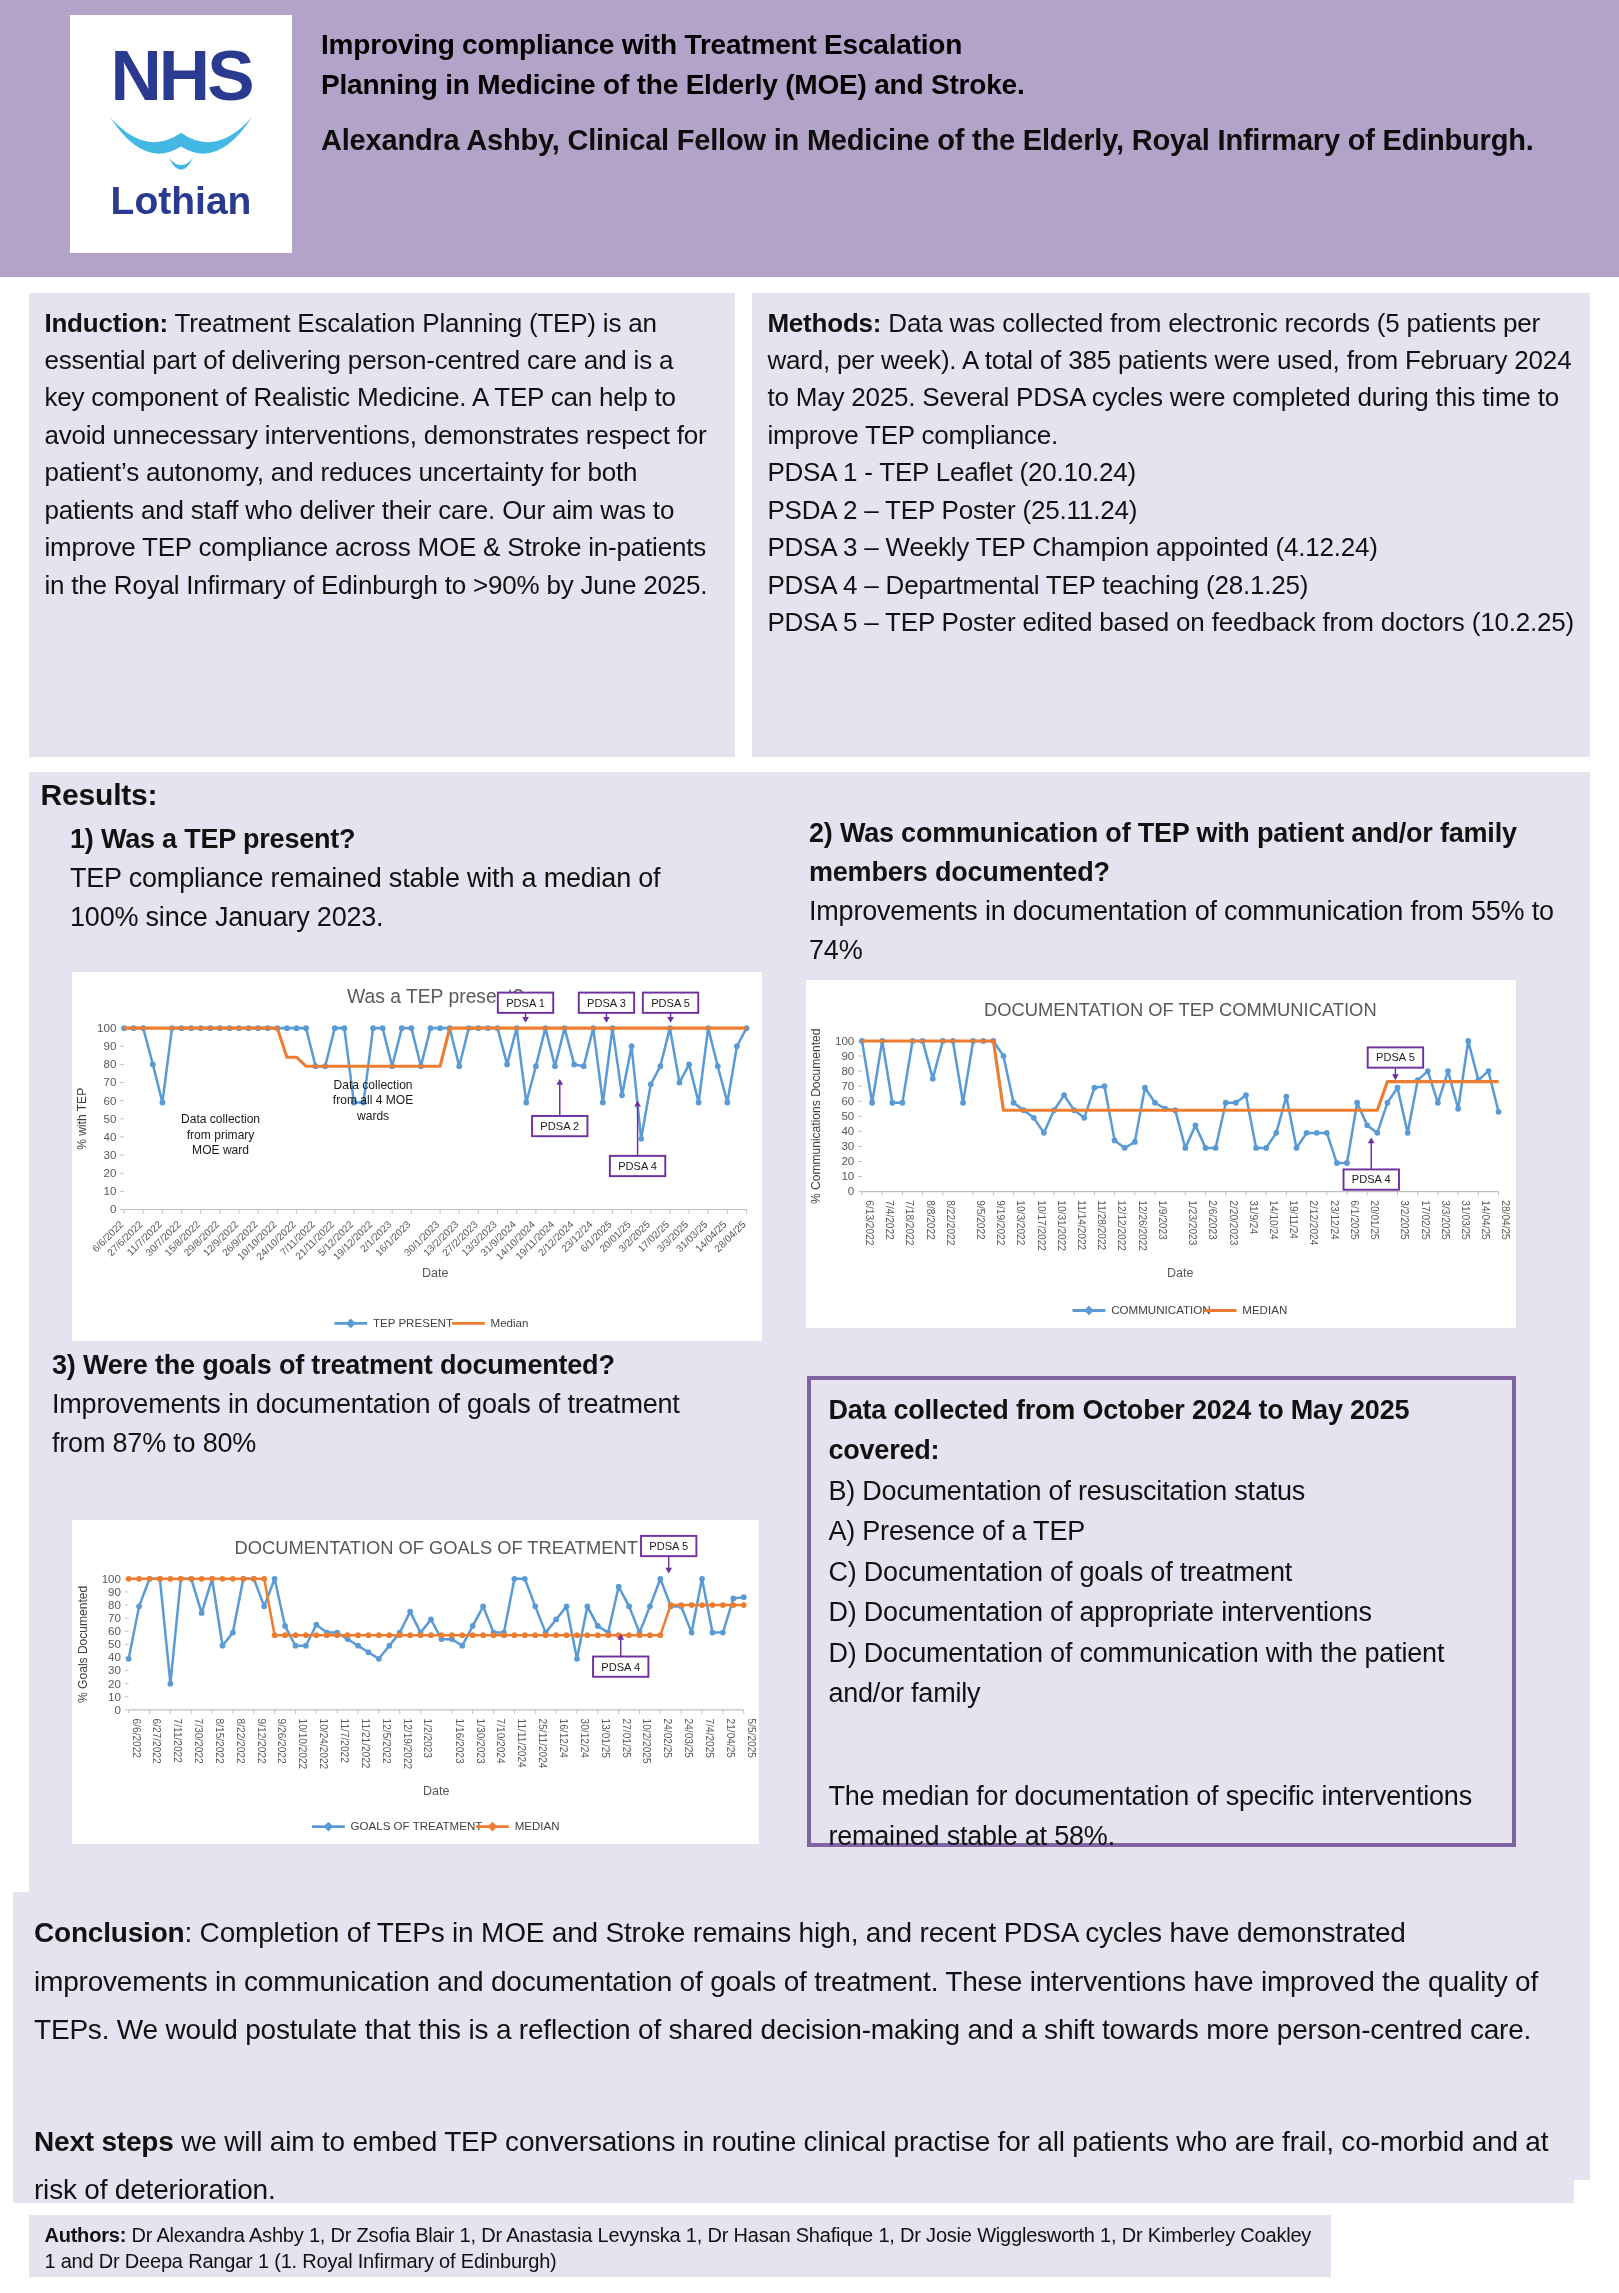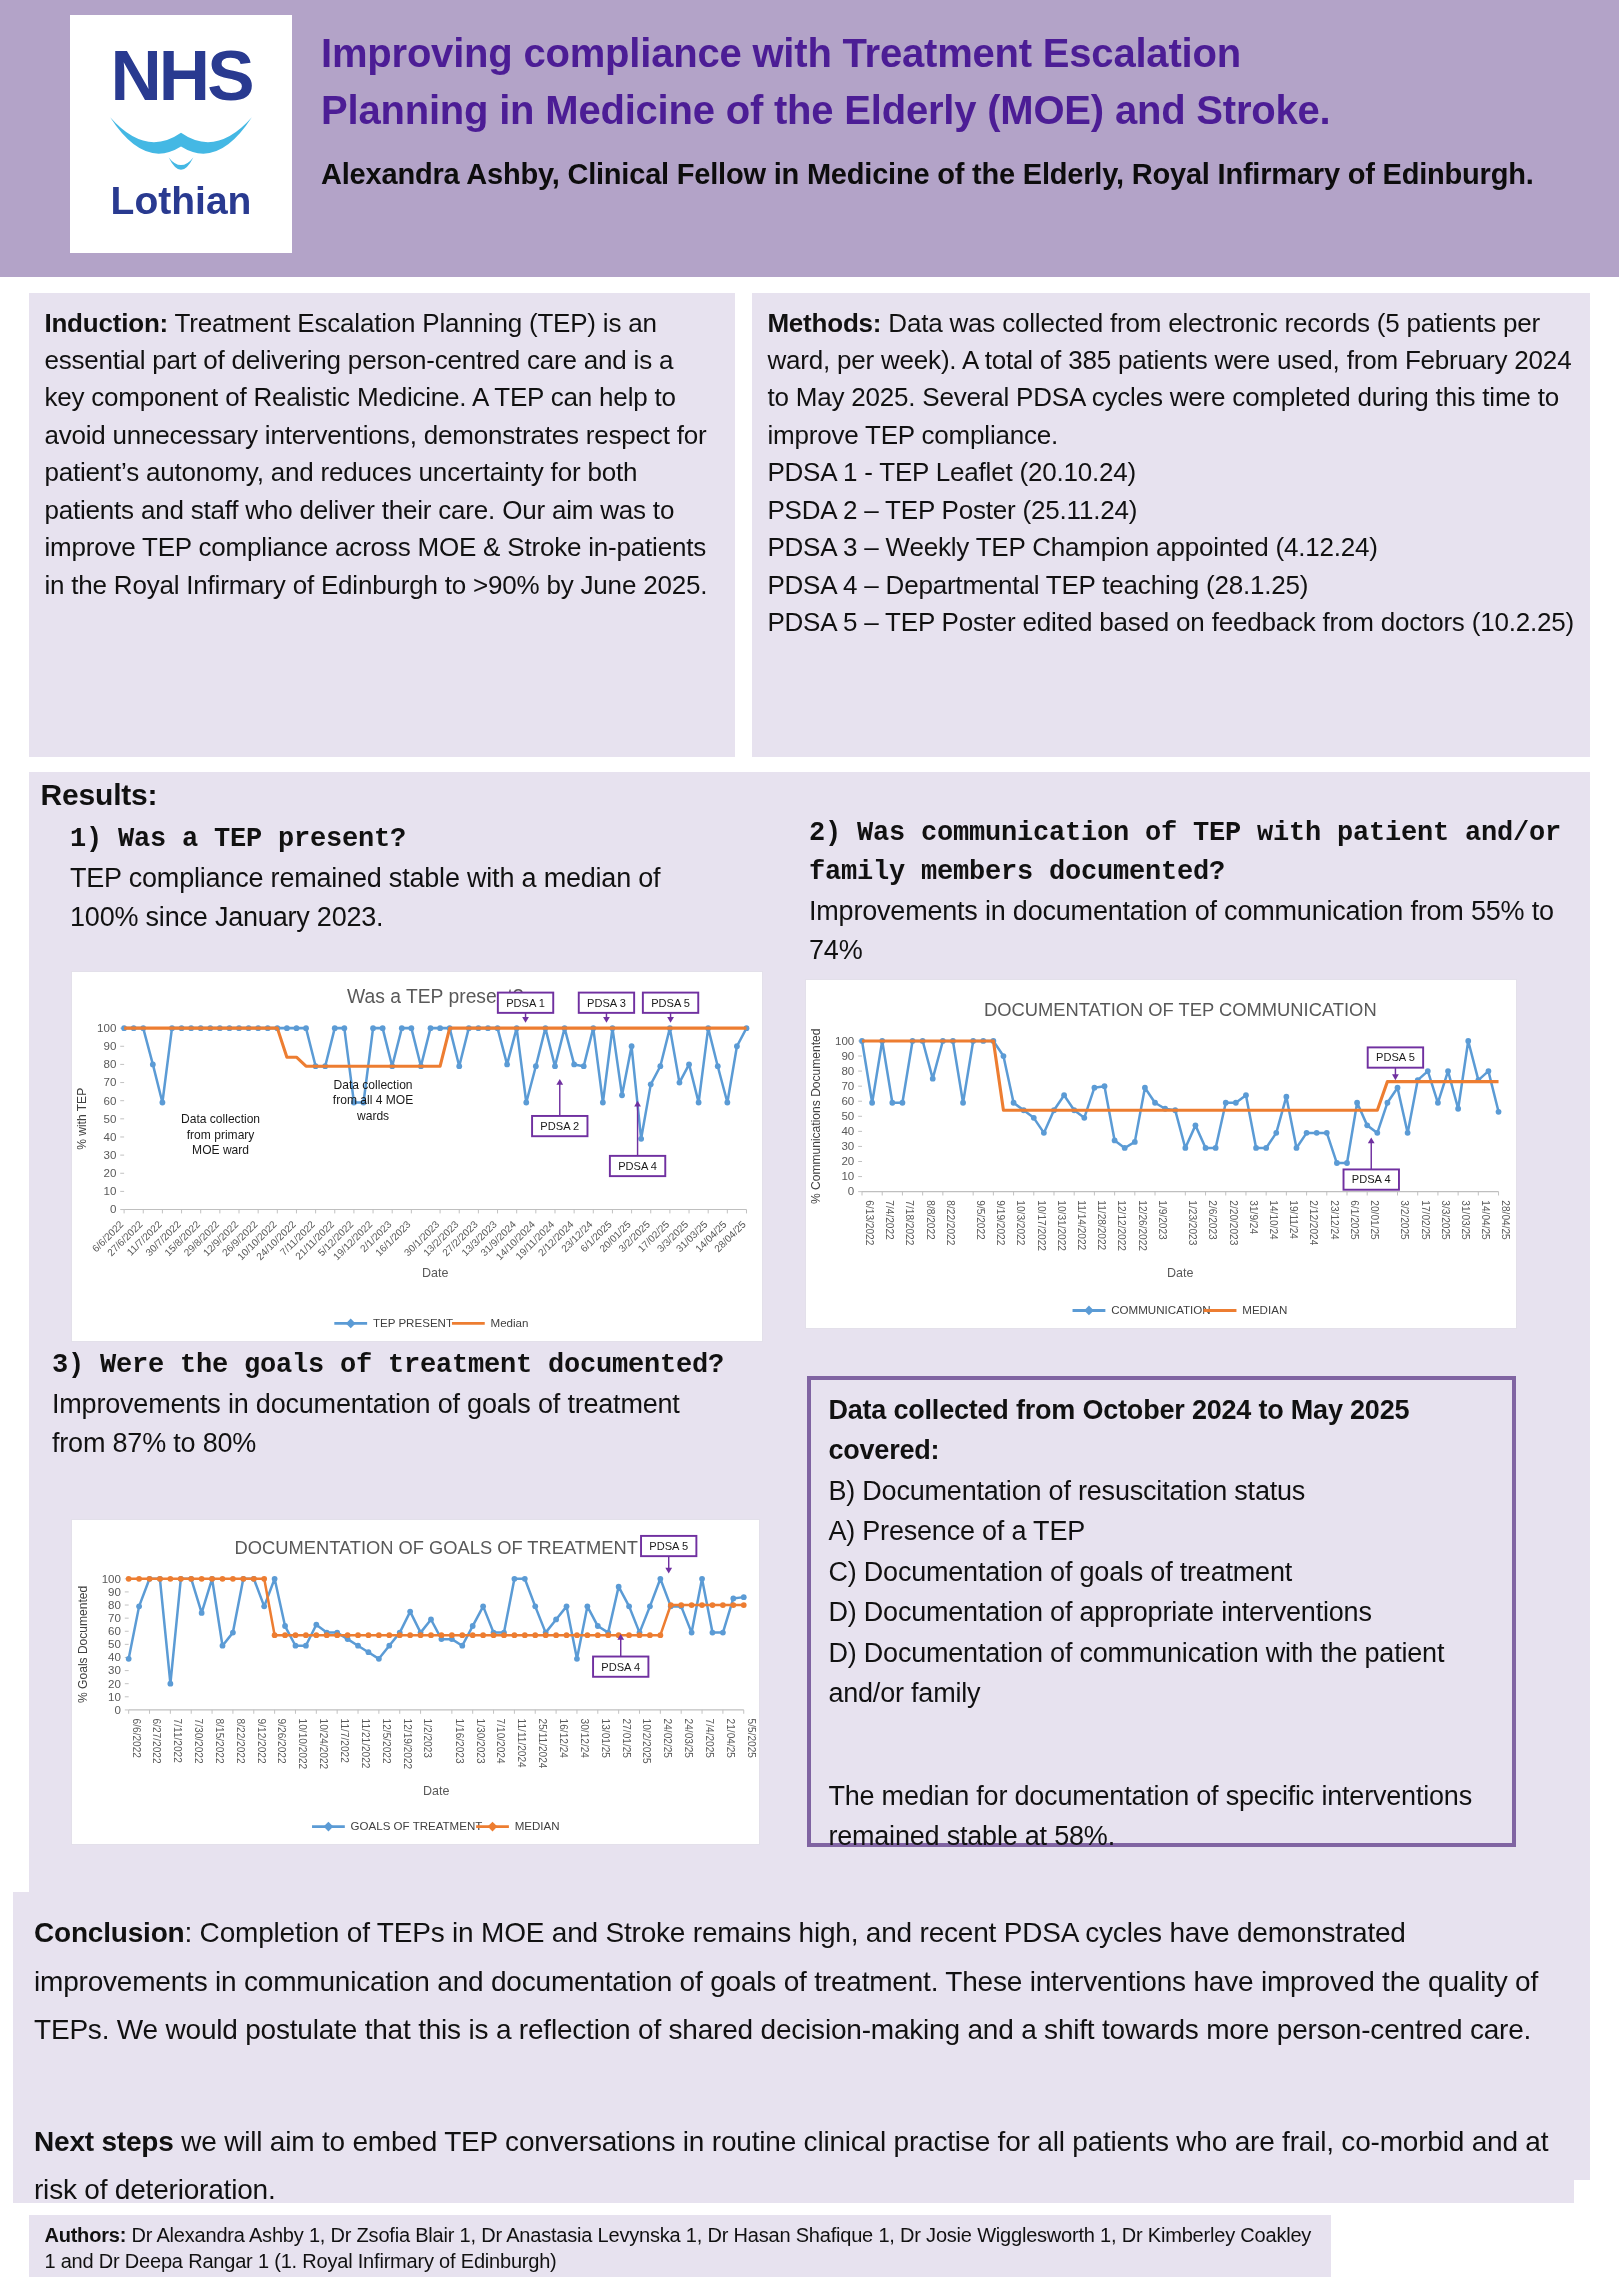--- a/index.html
+++ b/index.html
@@ -4,32 +4,32 @@
 <style>
   html,body{margin:0;padding:0;background:#ffffff;}
   .poster{position:relative;width:1619px;height:2293px;background:#ffffff;overflow:hidden;
           font-family:"Liberation Sans", sans-serif;color:#111;letter-spacing:-0.2px;}
   
   .header{position:absolute;left:0;top:0;width:1619px;height:277px;background:#b3a3c8;}
   .logo-box{position:absolute;left:70px;top:15.4px;width:222px;height:238px;background:#ffffff;text-align:center;}
   .nhs-word{font-size:71px;font-weight:700;color:#293a90;letter-spacing:-2.9px;line-height:1;margin-top:25px;}
   .lothian-word{font-size:39px;font-weight:600;color:#293a90;letter-spacing:0;margin-top:1.9px;}
   .title-block{position:absolute;left:321px;top:25px;width:1255px;}
-  .title-line{display:block;font-size:40px;font-weight:700;line-height:1.42;color:#4c1d95;}
+  .title-line{display:block;font-size:28px;font-weight:700;line-height:1.42;color:#000000;}
   .author-line{display:block;margin-top:15.4px;font-size:29px;font-weight:700;line-height:1.4;color:#0d0d0d;}
   
   .panel{position:absolute;background:#e7e2ef;box-sizing:border-box;}
   .p-induction{left:29px;top:293px;width:706px;height:464px;padding:11.6px 15.4px;font-size:26px;line-height:1.44;}
   .p-methods{left:752px;top:293px;width:838px;height:464px;padding:11.6px 15.4px;font-size:26px;line-height:1.44;}
   .p-results{left:29px;top:772px;width:1561px;height:1408px;}
   .p-conclusion{left:13px;top:1892px;width:1561px;height:311px;padding:17.4px 21px;font-size:28px;line-height:1.72;}
   .p-authors{left:29px;top:2215px;width:1302px;height:62px;padding:6.8px 15.4px;font-size:20px;line-height:1.32;}
   .results-heading{position:absolute;left:11.6px;top:5.8px;font-size:30px;font-weight:700;}
   .qblock{position:absolute;font-size:27px;line-height:1.45;}
-  .qtitle{font-weight:700;font-family:Liberation Mono, monospace;}
+  .qtitle{font-weight:700;}
   .q1{left:41px;top:48px;width:657px;}
   .q2{left:780px;top:42px;width:763px;}
   .q3{left:23px;top:574px;width:676px;}
   .chart-frame{position:absolute;background:#ffffff;border:1px solid #e3e0ea;}
   .cf1{left:42px;top:199px;width:690px;height:369px;}
   .cf2{left:776px;top:207px;width:710px;height:348px;}
   .cf3{left:42px;top:747px;width:687px;height:324px;}
   .data-box{position:absolute;left:778px;top:604px;width:709px;height:471px;box-sizing:border-box;
             border:4.8px solid #8064a2;background:#e7e2ef;padding:9.7px 17.4px;font-size:27px;line-height:1.5;}
   .data-box-title{font-weight:700;}

